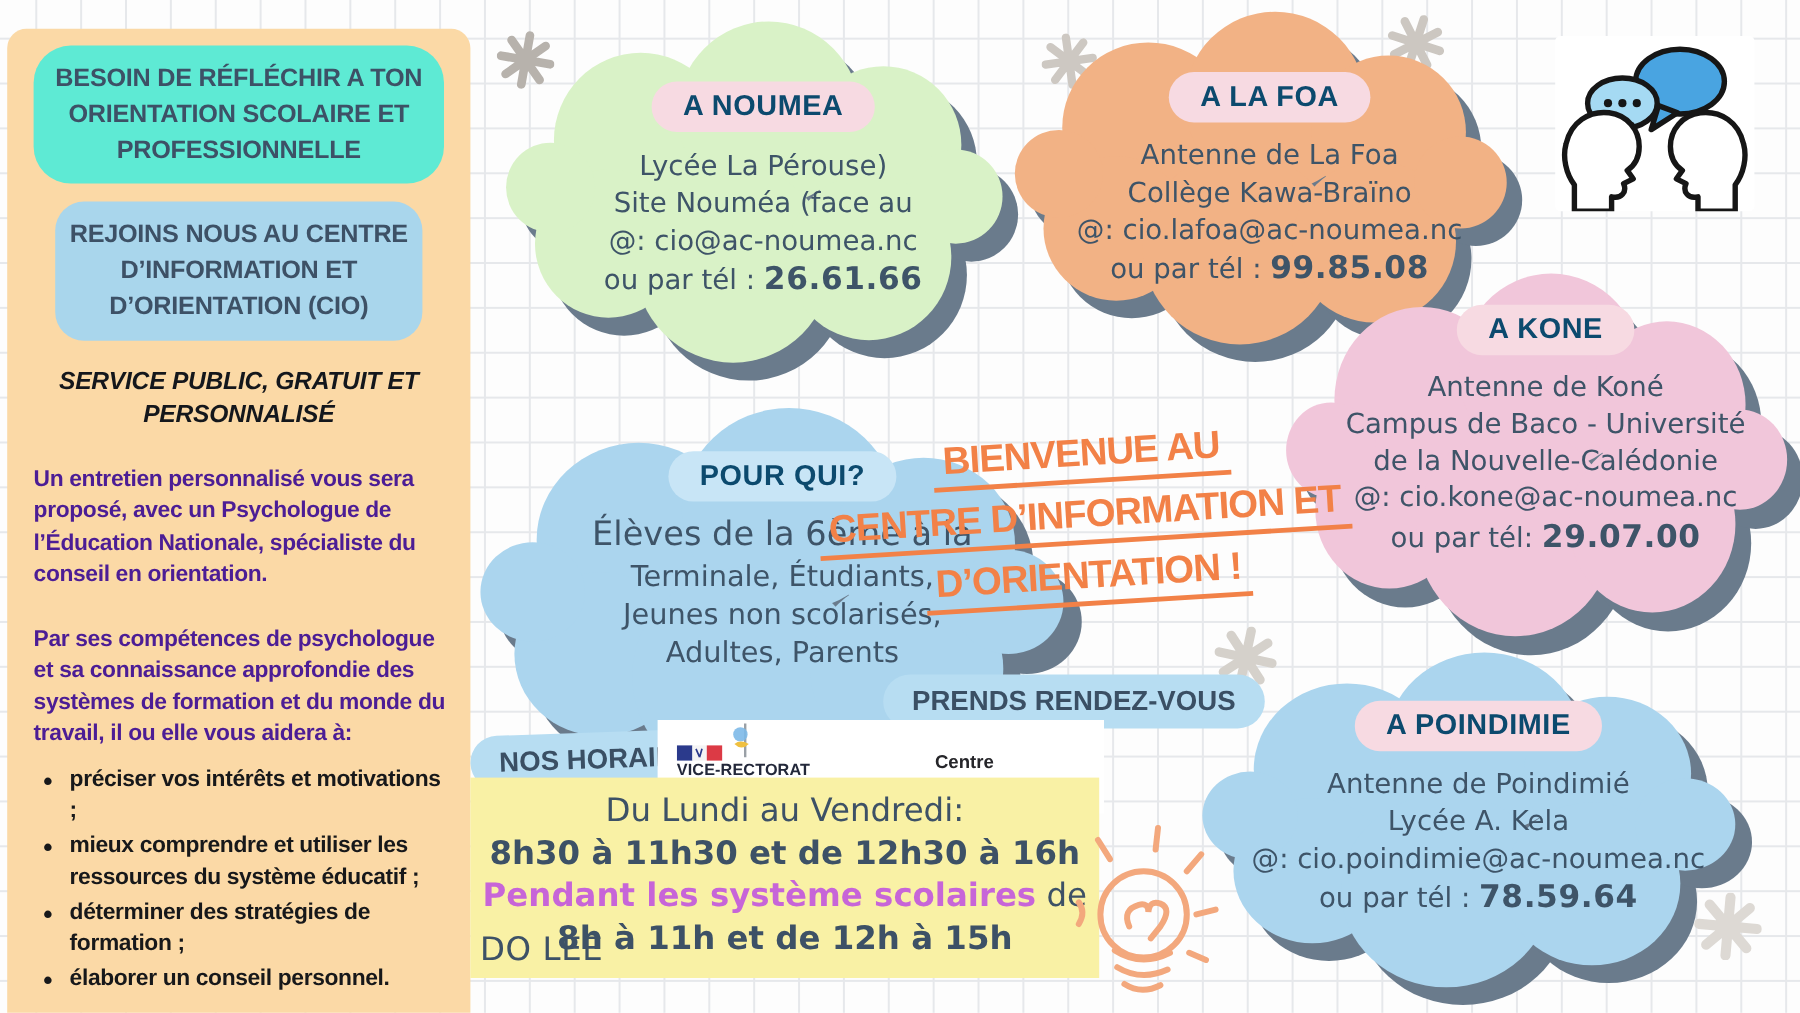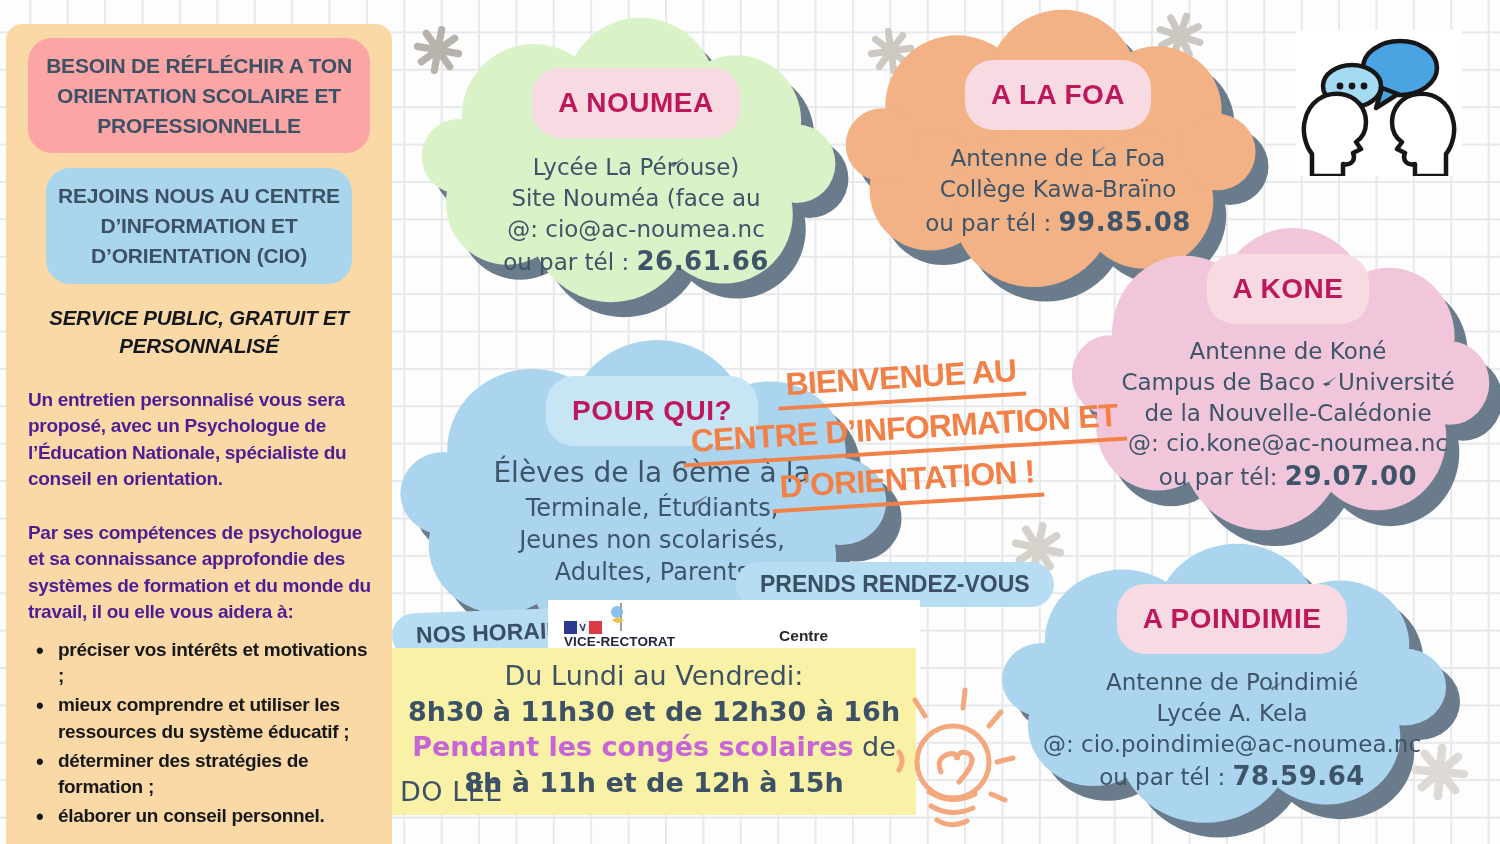--- a/index.html
+++ b/index.html
@@ -7,42 +7,42 @@
   .canvas{position:relative;width:1500px;height:844px;overflow:hidden;background:#fdfdfd;
     background-image:linear-gradient(to right,#e6e8eb 1.5px,transparent 1.5px),
                      linear-gradient(to bottom,#e6e8eb 1.5px,transparent 1.5px);
     background-size:37.4px 37.4px;background-position:-8px -6px;}
 
   
   .sidebar{position:absolute;left:6px;top:24px;width:386px;height:830px;background:#fbd9a6;
     border-radius:16px 16px 0 0;}
   .side-banner{margin:14px auto 0;text-align:center;font-weight:800;font-size:21px;line-height:1.42;
     color:#3d5166;border-radius:24px;padding:13px 12px;letter-spacing:-0.2px;}
-  .side-banner.green{width:318px;background:#fca5a5;}
+  .side-banner.green{width:318px;background:#5eead4;border-radius:31px;}
   .side-banner.blue{width:282px;background:#a9d6ec;margin-top:15px;}
   .tagline{margin:20px 24px 0;text-align:center;font-style:italic;font-weight:800;font-size:20.5px;
     line-height:1.35;color:#14171c;letter-spacing:-0.2px;}
   .side-para{margin:28px 20px 0 22px;font-weight:700;font-size:19px;line-height:1.38;color:#4c1d95;
     letter-spacing:-0.3px;}
   .side-bullets{margin:12px 14px 0 24px;padding:0;list-style:none;}
   .side-bullets li{position:relative;padding-left:28px;font-weight:700;font-size:19px;line-height:1.38;
     color:#17181a;letter-spacing:-0.3px;margin-bottom:3px;}
   .side-bullets li::before{content:"•";position:absolute;left:6px;top:-1px;font-size:22px;}
 
   
   .cloud{position:absolute;}
   .cloud svg.cloud-bg{position:absolute;inset:0;width:100%;height:100%;}
   .cloud-shadow{fill:#6a7b8c;}
   .fill-green{fill:#d9f2c7;}
   .fill-orange{fill:#f2b285;}
   .fill-pink{fill:#f1c6da;}
   .fill-blue{fill:#abd5ee;}
   .cloud-content{position:absolute;inset:0;display:flex;flex-direction:column;align-items:center;}
-  .cloud-title{font-weight:800;font-size:28px;letter-spacing:0.5px;color:#be185d;border-radius:28px;
-    padding:19px 26px;white-space:nowrap;}
+  .cloud-title{font-weight:800;font-size:24px;letter-spacing:0.5px;color:#0c4a6e;border-radius:28px;
+    padding:7px 26px;white-space:nowrap;}
   .pill-pink{background:#f7dae2;}
   .pill-lightblue{background:#c8e5f6;}
   .cloud-line{font-family:"DejaVu Sans",sans-serif;font-size:23px;line-height:1.34;color:#3e5468;
     text-align:center;white-space:nowrap;}
   .cloud-tel b{font-size:26px;letter-spacing:0.5px;}
 
   
   .welcome{position:absolute;left:678px;top:352px;width:452px;text-align:center;transform:rotate(-3.5deg);
     color:#f28147;font-weight:800;z-index:30;}
   .welcome .wl{display:inline-block;font-size:32px;letter-spacing:-0.8px;border-bottom:4px solid #f28147;
@@ -149,20 +149,21 @@
   <div class="cloud" style="left:842px;top:8px;width:432px;height:310px;">
     <svg class="cloud-bg" viewBox="0 0 470 340" preserveAspectRatio="none">
       <use href="#cloud-shape" class="cloud-shadow" transform="translate(14,16)"></use>
       <use href="#cloud-shape" class="fill-orange"></use>
     </svg>
     <div class="cloud-content" style="padding-top:52px;">
       <div class="cloud-title pill-pink">A LA FOA</div>
       <div style="height:13px"></div>
       <div class="cloud-line">Antenne de La Foa</div>
       <div class="cloud-line">Collège Kawa-Braïno</div>
+      <div class="cloud-line">@: cio.lafoa@ac-noumea.nc</div>
       <div class="cloud-line cloud-tel"><span>ou par tél : </span><b>99.85.08</b></div>
     </div>
   </div>
 
   <div class="cloud" style="left:1068px;top:226px;width:440px;height:338px;">
     <svg class="cloud-bg" viewBox="0 0 470 340" preserveAspectRatio="none">
       <use href="#cloud-shape" class="cloud-shadow" transform="translate(14,16)"></use>
       <use href="#cloud-shape" class="fill-pink"></use>
     </svg>
     <div class="cloud-content" style="padding-top:28px;">
@@ -237,21 +238,21 @@
     </div>
     <div class="logo-right">
       <div>Centre d'information</div>
       <div>et d'orientation</div>
     </div>
   </div>
 
   <div class="hours">
     <div class="h1">Du Lundi au Vendredi:</div>
     <div class="h2">8h30 à 11h30 et de 12h30 à 16h</div>
-    <div class="h3"><span class="purple">Pendant les congés scolaires</span><span> de</span></div>
+    <div class="h3"><span class="purple">Pendant les système scolaires</span><span> de</span></div>
     <div class="h4">8h à 11h et de 12h à 15h</div>
     <div class="credit">DO LEE</div>
   </div>
 
   <svg class="bulb" width="130" height="182" viewBox="0 0 130 182">
     <g fill="none" stroke="#f3a87d" stroke-width="5" stroke-linecap="round">
       <circle cx="60" cy="102" r="36"></circle>
       <path d="M48,112 q-6,-14 8,-18 q8,-2 8,6 q1,-10 10,-7 q10,4 0,19 l-8,10"></path>
       <path d="M36,132 q22,14 46,2"></path>
       <path d="M38,146 q20,12 42,2"></path>

